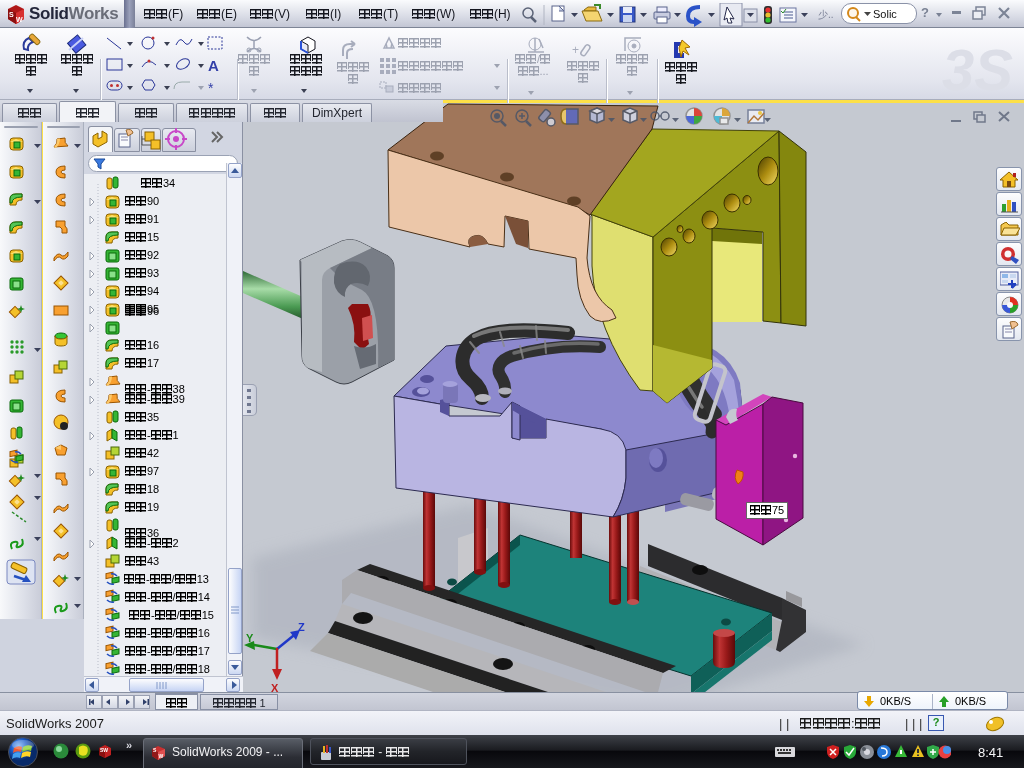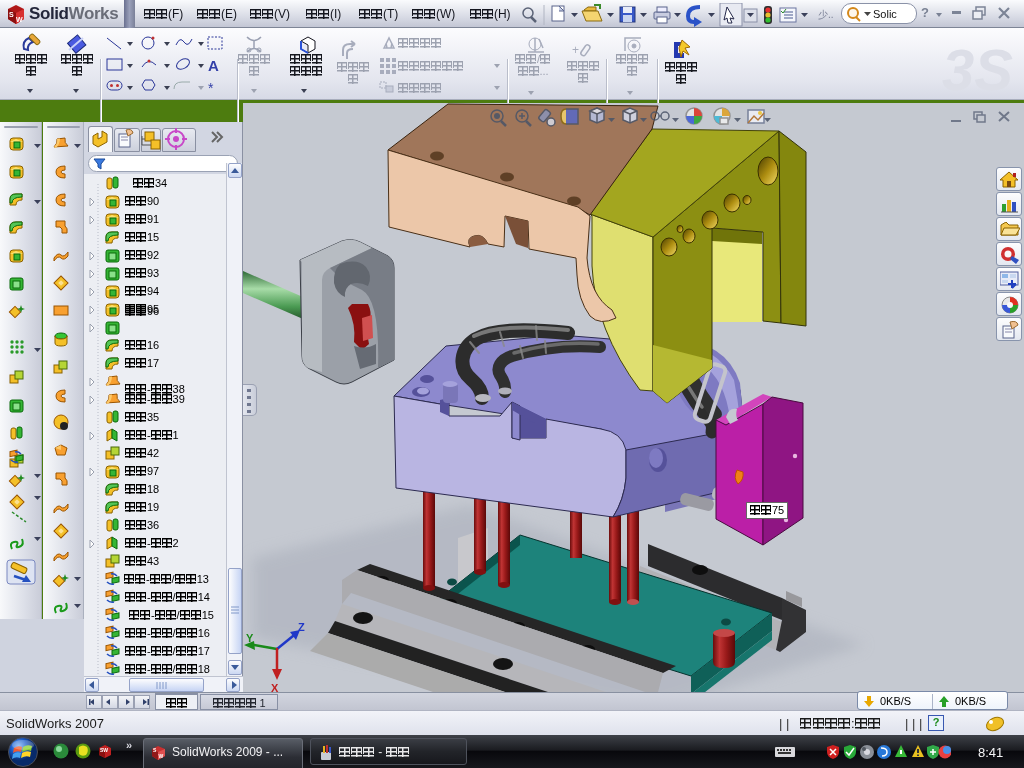--- a/index.html
+++ b/index.html
@@ -1,15 +1,15 @@
 <!DOCTYPE html>
 <html><head><meta charset="utf-8"><style>
 *{margin:0;padding:0;box-sizing:border-box}
 body{font-family:"Liberation Sans",sans-serif}
-#P{position:relative;width:1024px;height:768px;overflow:hidden;background:#4d7c0f;font-family:"Liberation Sans",sans-serif}
+#P{position:relative;width:1024px;height:768px;overflow:hidden;background:#fde047;font-family:"Liberation Sans",sans-serif}
 .ab{position:absolute}
 .h{display:inline-block;width:.88em;height:.84em;margin:0 .08em -.06em .04em;background:
 linear-gradient(currentColor,currentColor) 0 0/100% 1.5px no-repeat,
 linear-gradient(currentColor,currentColor) 0 46%/100% 1.5px no-repeat,
 linear-gradient(currentColor,currentColor) 0 100%/100% 1.5px no-repeat,
 linear-gradient(currentColor,currentColor) 48% 0/1.5px 100% no-repeat,
 linear-gradient(currentColor,currentColor) 0 0/1px 70% no-repeat,
 linear-gradient(currentColor,currentColor) 100% 0/1px 70% no-repeat}
 #tb{left:0;top:0;width:1024px;height:28px;background:linear-gradient(#fafbfd,#d4d7e2 70%,#c3c6d4);border-bottom:1px solid #7e8596}
 .mn{position:absolute;top:7px;font-size:12px;color:#14161f}
@@ -209,20 +209,28 @@
  <div class="ab car carg" style="left:627px;top:63px"></div>
  <div class="sep" style="left:657px;top:31px;height:64px"></div>
  <svg class="ab" style="left:670px;top:11px" width="24" height="22">
         <path d="M4,3 L14,3 L14,7 L8,7 L8,14 L14,14 L14,19 L4,19 Z" fill="#2438b0"></path>
         <polygon points="12,1 20,8 15,9 19,16 13,12 11,18 9,9" fill="#f4c828" stroke="#a06a00"></polygon>
       </svg>
  <div class="bt" style="left:658px;top:33px;width:46px"><i class="h"></i><i class="h"></i><i class="h"></i><br><i class="h"></i></div>
  <svg class="ab" style="left:942px;top:6px" width="82" height="64">
         <text x="0" y="56" font-size="58" font-style="italic" font-weight="bold" fill="#dcdee7">3S</text>
       </svg>
+</div>
+<div class="ab" id="tabs" style="width:443px;z-index:3">
+ <div class="tab" style="left:2px;width:55px"><i class="h"></i><i class="h"></i></div>
+ <div class="tab tabA" style="left:59px;width:57px"><i class="h"></i><i class="h"></i></div>
+ <div class="tab" style="left:118px;width:56px"><i class="h"></i><i class="h"></i></div>
+ <div class="tab" style="left:176px;width:72px"><i class="h"></i><i class="h"></i><i class="h"></i><i class="h"></i></div>
+ <div class="tab" style="left:250px;width:50px"><i class="h"></i><i class="h"></i></div>
+ <div class="tab" style="left:302px;width:70px">DimXpert</div>
 </div>
 <svg width="0" height="0" style="position:absolute">
       <defs>
  <g id="yext">
           <rect x="2" y="4" width="13" height="12" rx="3" fill="#f4c028" stroke="#8a6200"></rect>
           <path d="M2,8 L8,5 L15,8" fill="#fbe070" stroke="none"></path>
           <rect x="6" y="8" width="6" height="6" fill="#35b535" stroke="#0a6a0a"></rect>
         </g>
  <g id="gext">
           <rect x="2" y="4" width="13" height="12" rx="2" fill="#35b535" stroke="#0a6a0a"></rect>
@@ -381,40 +389,40 @@
         <circle cx="10" cy="13" r="3" fill="#c848c8"></circle>
         <path d="M10,2 L10,7 M10,19 L10,24 M-1,13 L4,13 M16,13 L21,13" stroke="#c848c8" stroke-width="2"></path>
       </g>
 </svg>
 <div class="ab" style="left:88px;top:155px;width:150px;height:17px;background:#fff;border:1px solid #9aa2b4;border-radius:9px">
  <svg class="ab" style="left:4px;top:2px" width="14" height="12">
         <path d="M1,1 L12,1 L8,6 L8,11 L5,9 L5,6 Z" fill="#3a7ae0" stroke="#1a4a9a"></path>
       </svg>
 </div>
 <div class="ab" id="tree" style="left:84px;top:174px;width:142px;height:502px;background:#eceef3;overflow:hidden;font-size:11px;color:#000">
-      <div class="ab" style="left:49px;top:3px"><i class="h"></i><i class="h"></i>34</div>
+      <div class="ab" style="left:57px;top:3px"><i class="h"></i><i class="h"></i>34</div>
       <div class="ab" style="left:41px;top:21px"><i class="h"></i><i class="h"></i>90</div>
       <div class="ab" style="left:41px;top:39px"><i class="h"></i><i class="h"></i>91</div>
       <div class="ab" style="left:41px;top:57px"><i class="h"></i><i class="h"></i>15</div>
       <div class="ab" style="left:41px;top:75px"><i class="h"></i><i class="h"></i>92</div>
       <div class="ab" style="left:41px;top:93px"><i class="h"></i><i class="h"></i>93</div>
       <div class="ab" style="left:41px;top:111px"><i class="h"></i><i class="h"></i>94</div>
       <div class="ab" style="left:41px;top:129px"><i class="h"></i><i class="h"></i>95</div>
       <div class="ab" style="left:41px;top:131px"><i class="h"></i><i class="h"></i>96</div>
       <div class="ab" style="left:41px;top:165px"><i class="h"></i><i class="h"></i>16</div>
       <div class="ab" style="left:41px;top:183px"><i class="h"></i><i class="h"></i>17</div>
       <div class="ab" style="left:41px;top:209px"><i class="h"></i><i class="h"></i>-<i class="h"></i><i class="h"></i>38</div>
       <div class="ab" style="left:41px;top:219px"><i class="h"></i><i class="h"></i>-<i class="h"></i><i class="h"></i>39</div>
       <div class="ab" style="left:41px;top:237px"><i class="h"></i><i class="h"></i>35</div>
       <div class="ab" style="left:41px;top:255px"><i class="h"></i><i class="h"></i>-<i class="h"></i><i class="h"></i>1</div>
       <div class="ab" style="left:41px;top:273px"><i class="h"></i><i class="h"></i>42</div>
       <div class="ab" style="left:41px;top:291px"><i class="h"></i><i class="h"></i>97</div>
       <div class="ab" style="left:41px;top:309px"><i class="h"></i><i class="h"></i>18</div>
       <div class="ab" style="left:41px;top:327px"><i class="h"></i><i class="h"></i>19</div>
-      <div class="ab" style="left:41px;top:345px"><i class="h"></i><i class="h"></i>36</div>
+      <div class="ab" style="left:41px;top:353px"><i class="h"></i><i class="h"></i>36</div>
       <div class="ab" style="left:41px;top:363px"><i class="h"></i><i class="h"></i>-<i class="h"></i><i class="h"></i>2</div>
       <div class="ab" style="left:41px;top:381px"><i class="h"></i><i class="h"></i>43</div>
       <div class="ab" style="left:40px;top:399px"><i class="h"></i><i class="h"></i>-<i class="h"></i><i class="h"></i>/<i class="h"></i><i class="h"></i>13</div>
       <div class="ab" style="left:41px;top:417px"><i class="h"></i><i class="h"></i>-<i class="h"></i><i class="h"></i>/<i class="h"></i><i class="h"></i>14</div>
       <div class="ab" style="left:45px;top:435px"><i class="h"></i><i class="h"></i>-<i class="h"></i><i class="h"></i>/<i class="h"></i><i class="h"></i>15</div>
       <div class="ab" style="left:41px;top:453px"><i class="h"></i><i class="h"></i>-<i class="h"></i><i class="h"></i>/<i class="h"></i><i class="h"></i>16</div>
       <div class="ab" style="left:41px;top:471px"><i class="h"></i><i class="h"></i>-<i class="h"></i><i class="h"></i>/<i class="h"></i><i class="h"></i>17</div>
       <div class="ab" style="left:41px;top:489px"><i class="h"></i><i class="h"></i>-<i class="h"></i><i class="h"></i>/<i class="h"></i><i class="h"></i>18</div>
     </div>
 <svg class="ab" style="left:84px;top:174px;z-index:2" width="142" height="502" id="treeicons">

